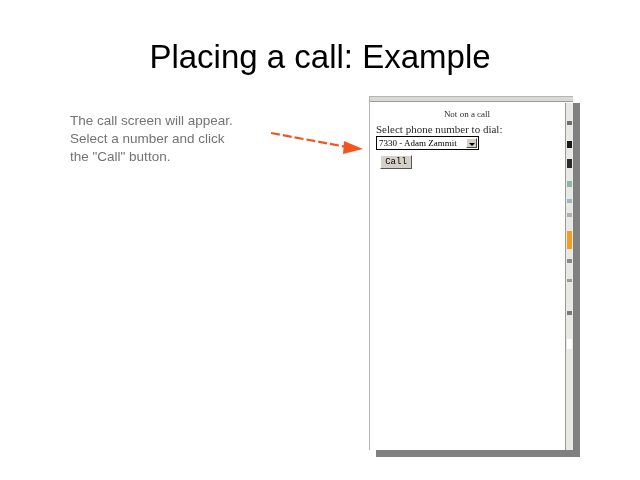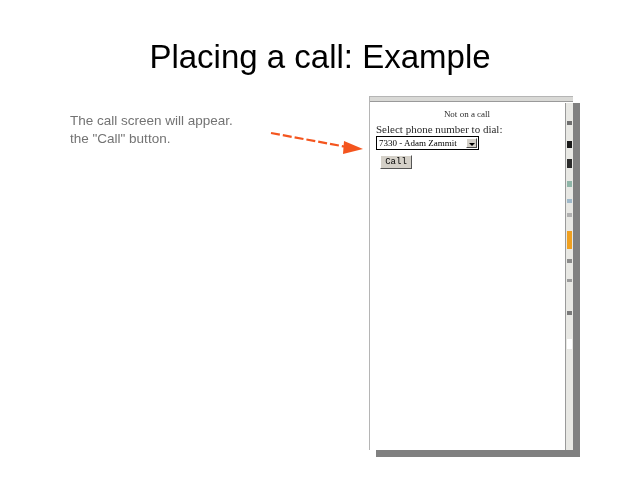--- a/index.html
+++ b/index.html
@@ -199,20 +199,21 @@
 </style>
 </head>
 <body>
 
 <div class="slide">
 
   <div class="slide-title">Placing a call: Example</div>
 
   <div class="body-text">
     <div>The call screen will appear.</div>
+    <div>Select a number and click</div>
     <div>the "Call" button.</div>
   </div>
 
   <svg class="arrow-annotation" viewBox="0 0 105 34">
     <line x1="6" y1="9" x2="82" y2="23" stroke="#F4551E" stroke-width="2.2" stroke-dasharray="9 3" stroke-linecap="butt"></line>
     <polygon points="79,17 98,25 78,30" fill="#F4551E"></polygon>
   </svg>
 
   <div class="screenshot-panel">
     <div class="panel-shadow"></div>

